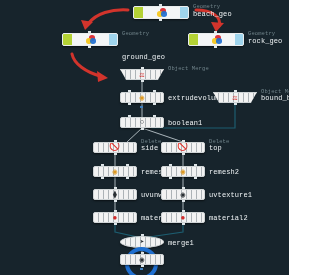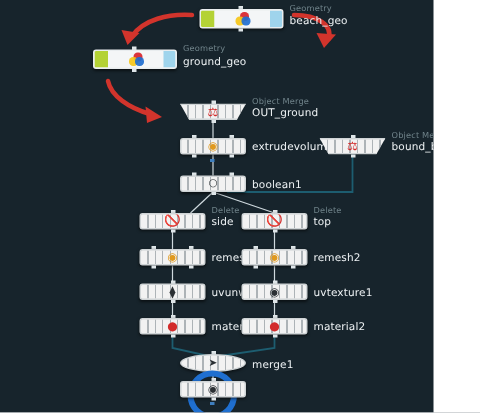--- a/index.html
+++ b/index.html
@@ -14,21 +14,21 @@
   
   #canvas{
     position:absolute;left:0;top:0;width:289px;height:275px;
     background:#17242c;
     overflow:hidden;
   }
   #edges{position:absolute;left:0;top:0;width:289px;height:275px;}
   #annots{position:absolute;left:0;top:0;width:289px;height:275px;pointer-events:none;}
 
   
-  .node{position:absolute;}
+  .node{position:absolute;font-family:Liberation Mono, monospace;}
   .body{
     position:relative;
     box-sizing:border-box;
     background:#f2f2f2;
     border:1px solid #cfd4d6;
     border-radius:2px;
     box-shadow:0 1px 2px rgba(0,0,0,.55);
     display:flex;align-items:center;
     overflow:hidden;
   }
@@ -174,35 +174,51 @@
           <span class="venn">
               <i class="c1"></i>
               <i class="c2"></i>
               <i class="c3"></i>
             </span>
         </div>
         <div class="objright"></div>
       </div>
       <div class="conn" style="left:26px;bottom:-2px;"></div>
       <div class="typ" style="left:60px;top:-3px;">Geometry</div>
-      <div class="lbl" style="left:60px;top:4px;text-align:right;">ground_geo</div>
-    </div>
-
+      <div class="lbl" style="left:60px;top:20px;text-align:right;">ground_geo</div>
+    </div>
+
+    <div class="node objnode" style="left:188px;top:33px;width:56px;">
+      <div class="conn" style="left:26px;top:-2px;"></div>
+      <div class="body">
+        <div class="objleft"></div>
+        <div class="objmid">
+          <span class="venn">
+              <i class="c1"></i>
+              <i class="c2"></i>
+              <i class="c3"></i>
+            </span>
+        </div>
+        <div class="objright"></div>
+      </div>
+      <div class="conn" style="left:26px;bottom:-2px;"></div>
+      <div class="typ" style="left:60px;top:-3px;">Geometry</div>
+      <div class="lbl" style="left:60px;top:4px;">rock_geo</div>
+    </div>
 
     <div class="node trap" style="left:120px;top:69px;width:44px;">
       <div class="conn" style="left:21px;top:-2px;"></div>
       <div class="body">
         <div class="stripes"></div>
         <div class="flagzone">
           <span class="glyph g-red" style="font-size:8px;">⚖</span>
         </div>
       </div>
       <div class="conn" style="left:21px;bottom:-2px;"></div>
       <div class="typ" style="left:48px;top:-4px;">Object Merge</div>
-      <div class="lbl" style="left:48px;top:2px;">OUT_ground</div>
     </div>
 
     <div class="node" style="left:120px;top:92px;width:44px;">
       <div class="conn" style="left:8px;top:-2px;"></div>
       <div class="conn" style="left:33px;top:-2px;"></div>
       <div class="body" style="height:11px;">
         <div class="stripes"></div>
         <div class="flagzone">
           <span class="glyph g-orange" style="font-size:8px;">◉</span>
         </div>

